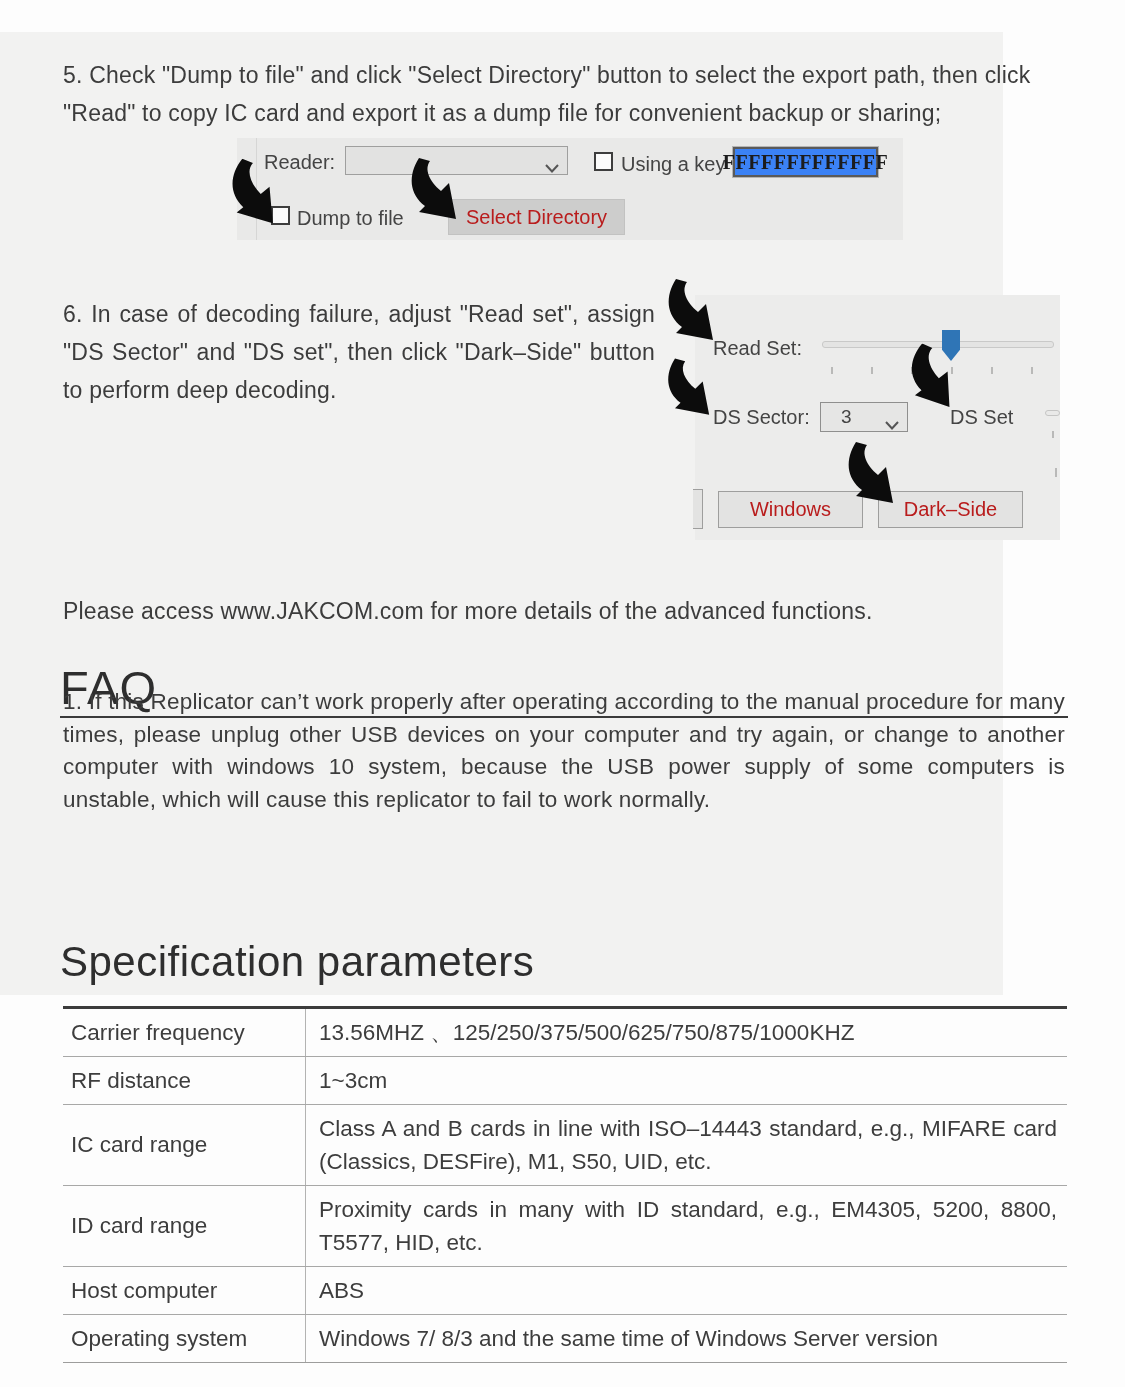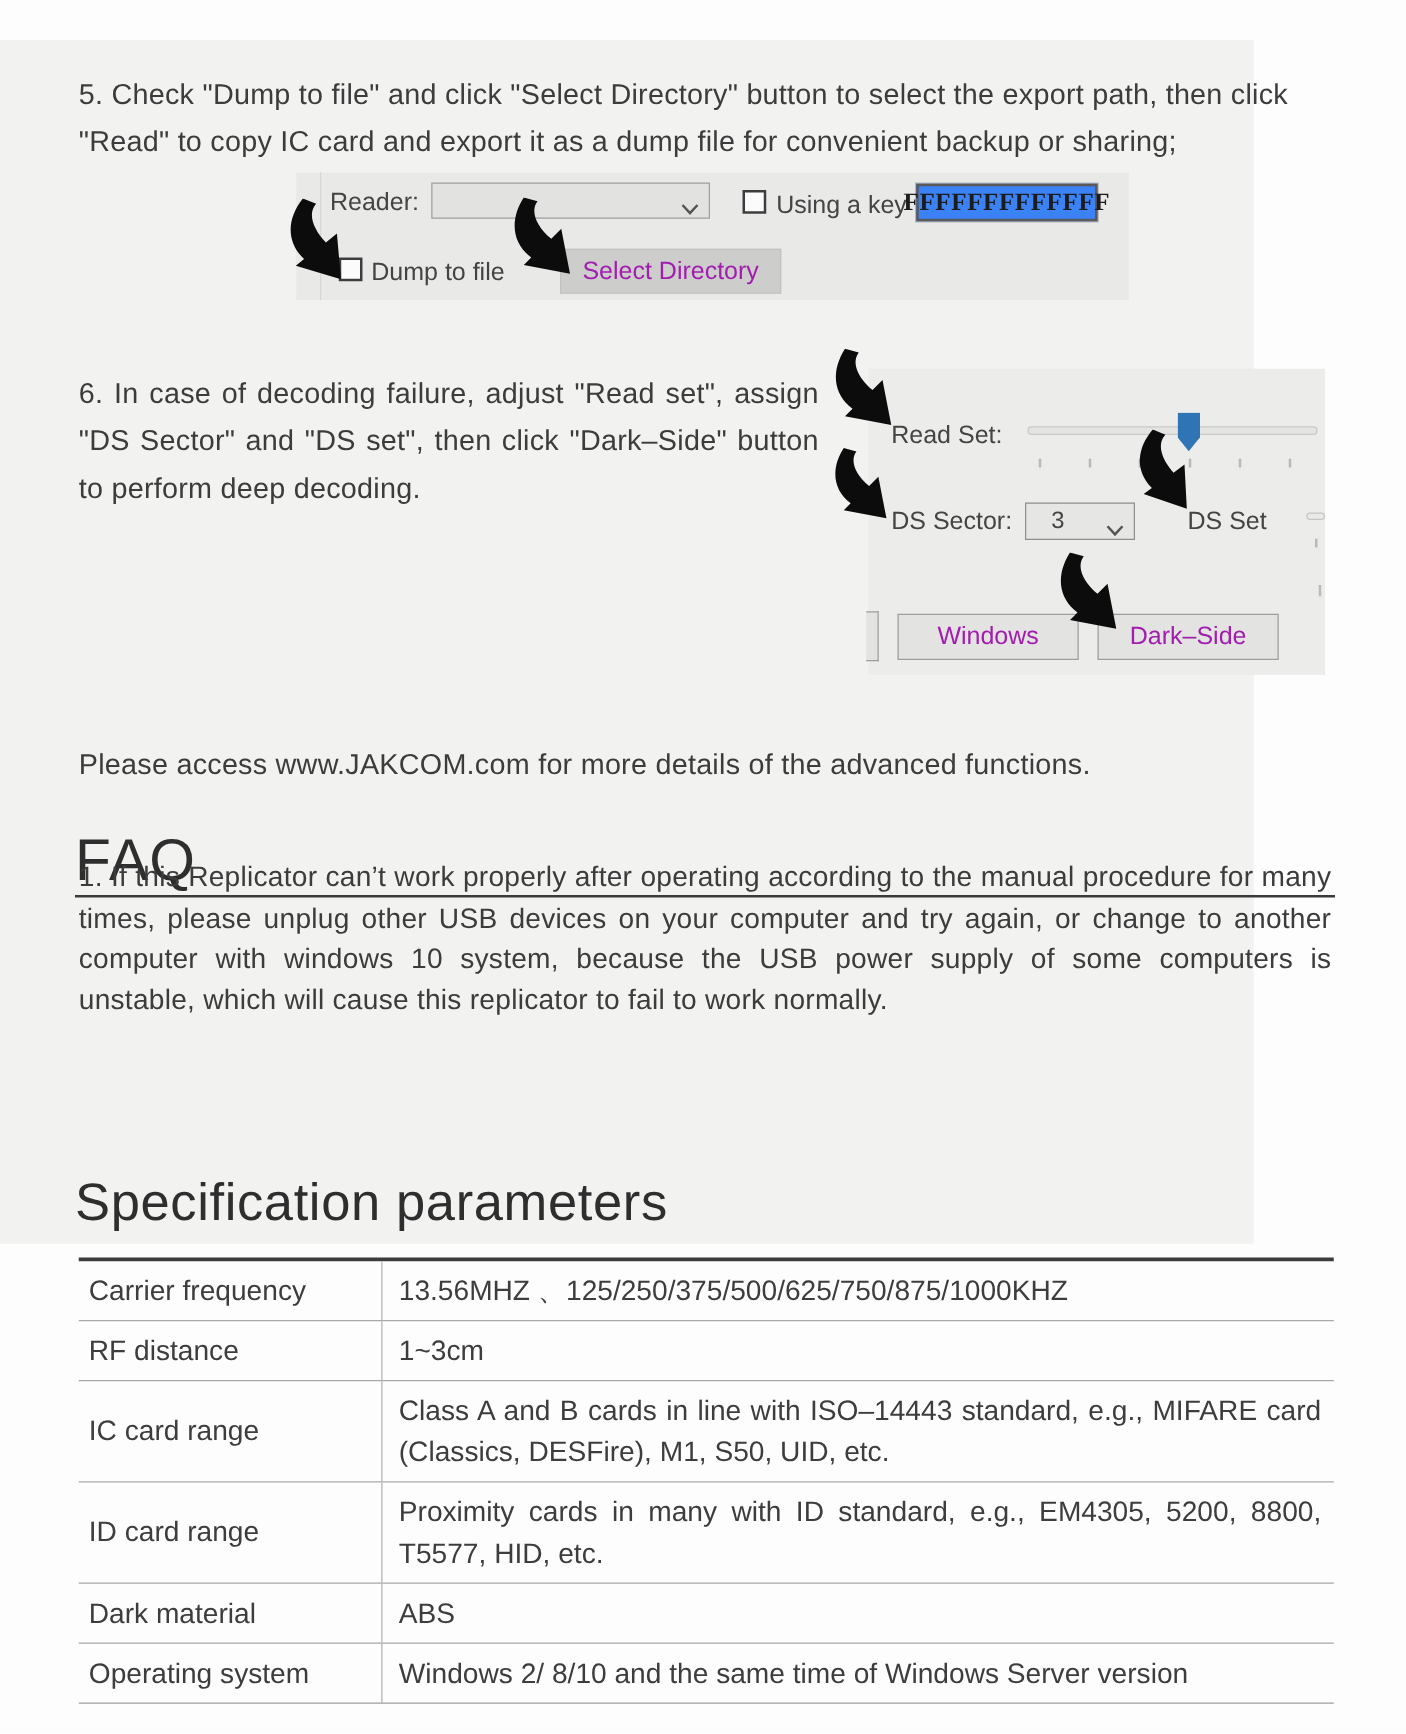--- a/index.html
+++ b/index.html
@@ -38,21 +38,21 @@
   .cb-key { left:357px; top:14px; }
   .cb-dump { left:34px; top:68px; }
   .keyfield {
     position:absolute; left:496px; top:9px; width:145px; height:30px;
     background:#3b82f6; border:2px solid #5a5a5a; box-shadow:0 0 0 1px #b5b5b4;
     display:flex; align-items:center; justify-content:center;
     font-family:"Liberation Serif", serif; font-weight:bold; font-size:20px; letter-spacing:0.5px; color:#1c1c1c;
   }
   .btn {
     position:absolute; display:flex; align-items:center; justify-content:center;
-    font-size:20px; color:#a21caf;text-align:center;
+    font-size:20px; color:#b91c1c;text-align:center;
   }
   .btn-seldir { left:211px; top:61px; width:177px; height:36px; background:#cdcdcc; border:1px solid #c2c2c1; }
 
   
   .panel2 { position:absolute; left:695px; top:295px; width:365px; height:245px; background:#ececeb; }
   .slider-track { position:absolute; left:127px; top:46px; width:232px; height:7px; background:#e4e4e3; border:1px solid #c9c9c8; border-radius:3px; }
   .slider-thumb {
     position:absolute; left:247px; top:35px; width:18px; height:31px; background:#2f75b6;
     clip-path:polygon(0 0,100% 0,100% 64%,50% 100%,0 64%);
   }
@@ -189,21 +189,21 @@
           <span class="jtext">Class A and B cards in line with ISO–14443 standard, e.g., MIFARE card (Classics, DESFire), M1, S50, UID, etc.</span>
         </div>
     </div>
     <div class="spec-row r4">
       <div class="spec-label">ID card range</div>
       <div class="spec-value">
           <span class="jtext">Proximity cards in many with ID standard, e.g., EM4305, 5200, 8800, T5577, HID, etc.</span>
         </div>
     </div>
     <div class="spec-row r5">
-      <div class="spec-label">Dark material</div>
+      <div class="spec-label">Host computer</div>
       <div class="spec-value">ABS</div>
     </div>
     <div class="spec-row r6">
       <div class="spec-label">Operating system</div>
-      <div class="spec-value">Windows 2/ 8/10 and the same time of Windows Server version</div>
+      <div class="spec-value">Windows 7/ 8/3 and the same time of Windows Server version</div>
     </div>
   </div>
 </div>
 
 </body></html>

